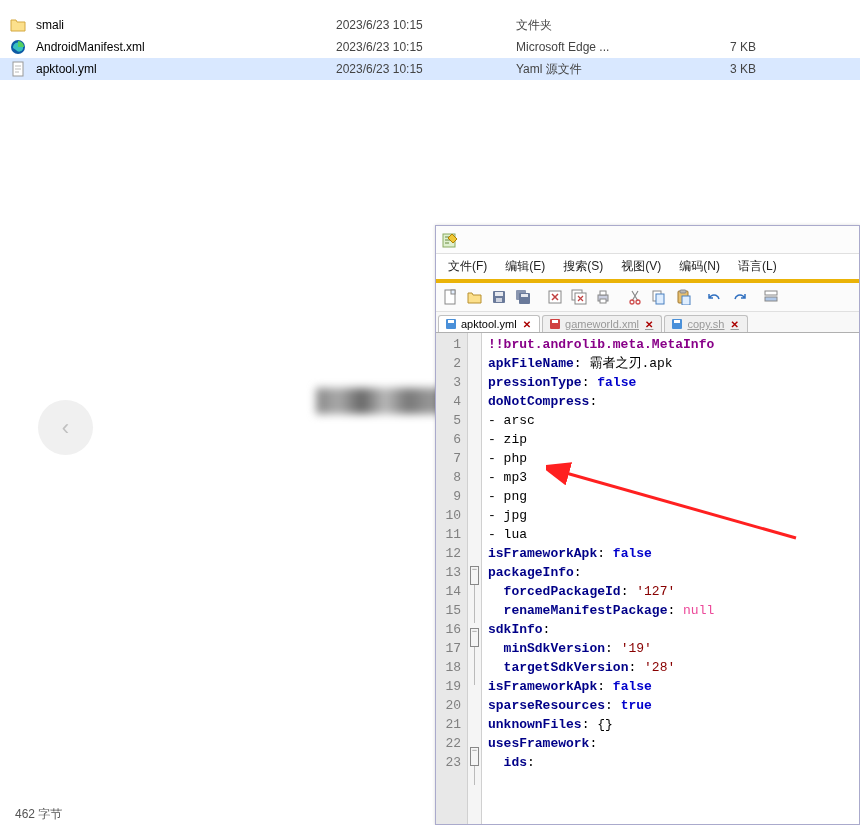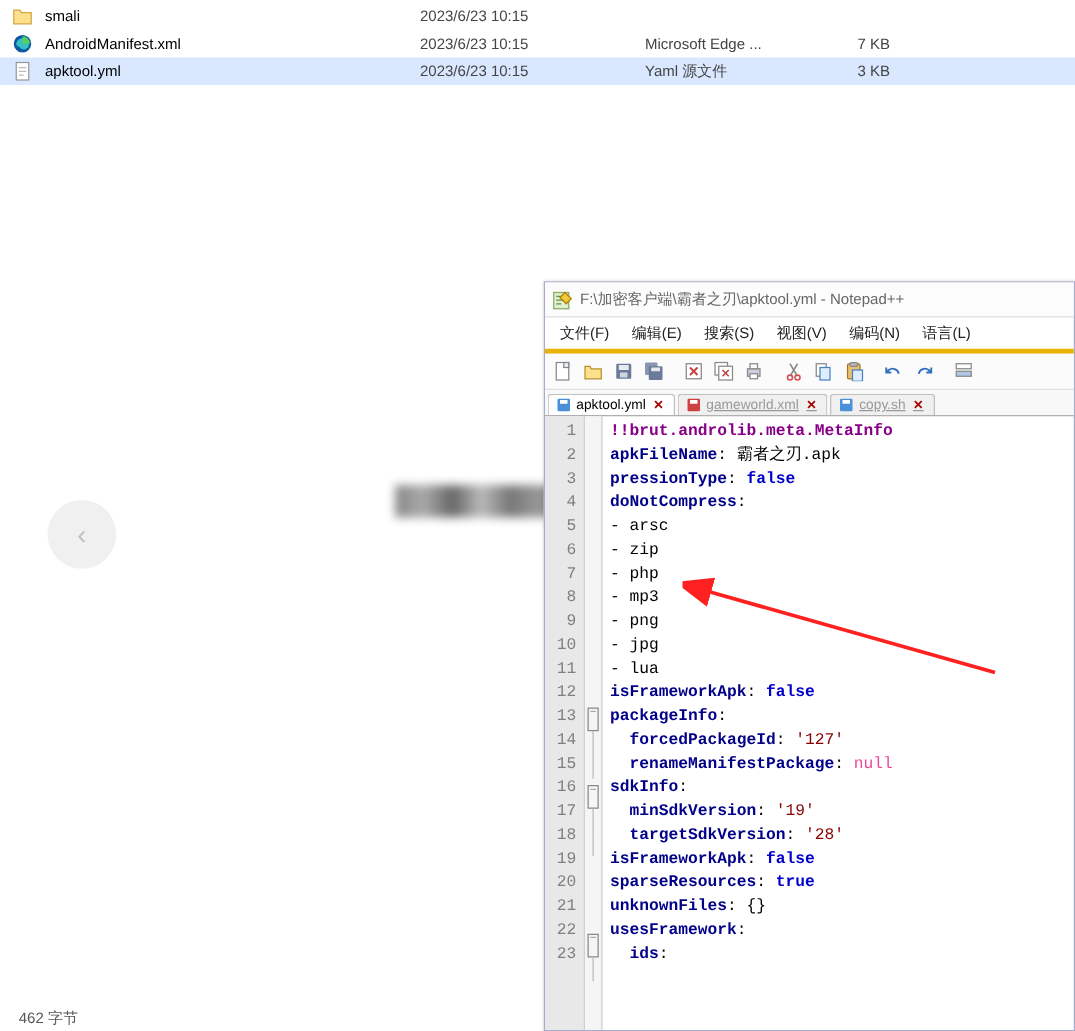--- a/index.html
+++ b/index.html
@@ -6,33 +6,33 @@
     body {
       font-family: "Segoe UI", "Microsoft YaHei", sans-serif;
       font-size: 12px;
       background: #fff;
       width: 860px;
       height: 825px;
       overflow: hidden;
       position: relative;
     }
     
-    .file-list { padding: 2px 0; }
+    .file-list { padding: 14px 0; }
     .file-row {
       display: flex;
       align-items: center;
       padding: 3px 4px;
       height: 22px;
     }
     .file-row.selected { background: #d9e8ff; }
     .file-icon { width: 16px; height: 16px; margin: 0 10px 0 6px; display:flex; align-items:center; justify-content:center; }
     .file-name { width: 300px; color: #000; }
     .file-date { width: 180px; color: #444; }
     .file-type { width: 170px; color: #444; }
-    .file-size { width: 70px; color: #444; }
+    .file-size { width: 70px; text-align: right; color: #444; }
 
     
     .nav-circle {
       position: absolute;
       width: 55px; height: 55px;
       border-radius: 50%;
       background: #f0f0f0;
       display: flex;
       align-items: center;
       justify-content: center;
@@ -179,20 +179,21 @@
 
 <div class="file-list" id="file-list">
     <div class="file-row">
       <span class="file-icon">
         <svg width="16" height="16">
           <path d="M1 3 L6 3 L7 5 L15 5 L15 14 L1 14 Z" fill="#fce08c" stroke="#d4a840"></path>
         </svg>
       </span>
       <span class="file-name">smali</span>
       <span class="file-date">2023/6/23 10:15</span>
+      <span class="file-type">文件夹</span>
       <span class="file-size"></span>
     </div>
     <div class="file-row">
       <span class="file-icon">
         <svg width="16" height="16">
           <circle cx="8" cy="8" r="7" fill="#0c59a4"></circle>
           <path d="M3 9 A5 5 0 0 1 13 8 L13 10 A4 4 0 0 1 6 11" fill="#38c0c0"></path>
           <path d="M8 2 A6 6 0 0 1 14 8 L8 8 Z" fill="#54d060"></path>
         </svg>
       </span>
@@ -226,21 +227,20 @@
 
 <div class="npp-window">
   <div class="npp-title">
     <span class="npp-appicon">
       <svg width="16" height="16">
           <rect x="1" y="2" width="12" height="13" fill="#dff0d0" stroke="#8aaa60"></rect>
           <path d="M3 5 L9 5 M3 8 L9 8 M3 11 L7 11" stroke="#6a8a40" stroke-width="1"></path>
           <path d="M10 2 L15 7 L11 11 L6 6 Z" fill="#f0c838" stroke="#b08000"></path>
         </svg>
     </span>
-    <span>F:\加密客户端\霸者之刃\apktool.yml - Notepad++</span>
   </div>
   <div class="npp-menu" id="npp-menu">
       <div class="npp-menu-item">文件(F)</div>
       <div class="npp-menu-item">编辑(E)</div>
       <div class="npp-menu-item">搜索(S)</div>
       <div class="npp-menu-item">视图(V)</div>
       <div class="npp-menu-item">编码(N)</div>
       <div class="npp-menu-item">语言(L)</div>
     </div>
   <div class="npp-toolbar">

